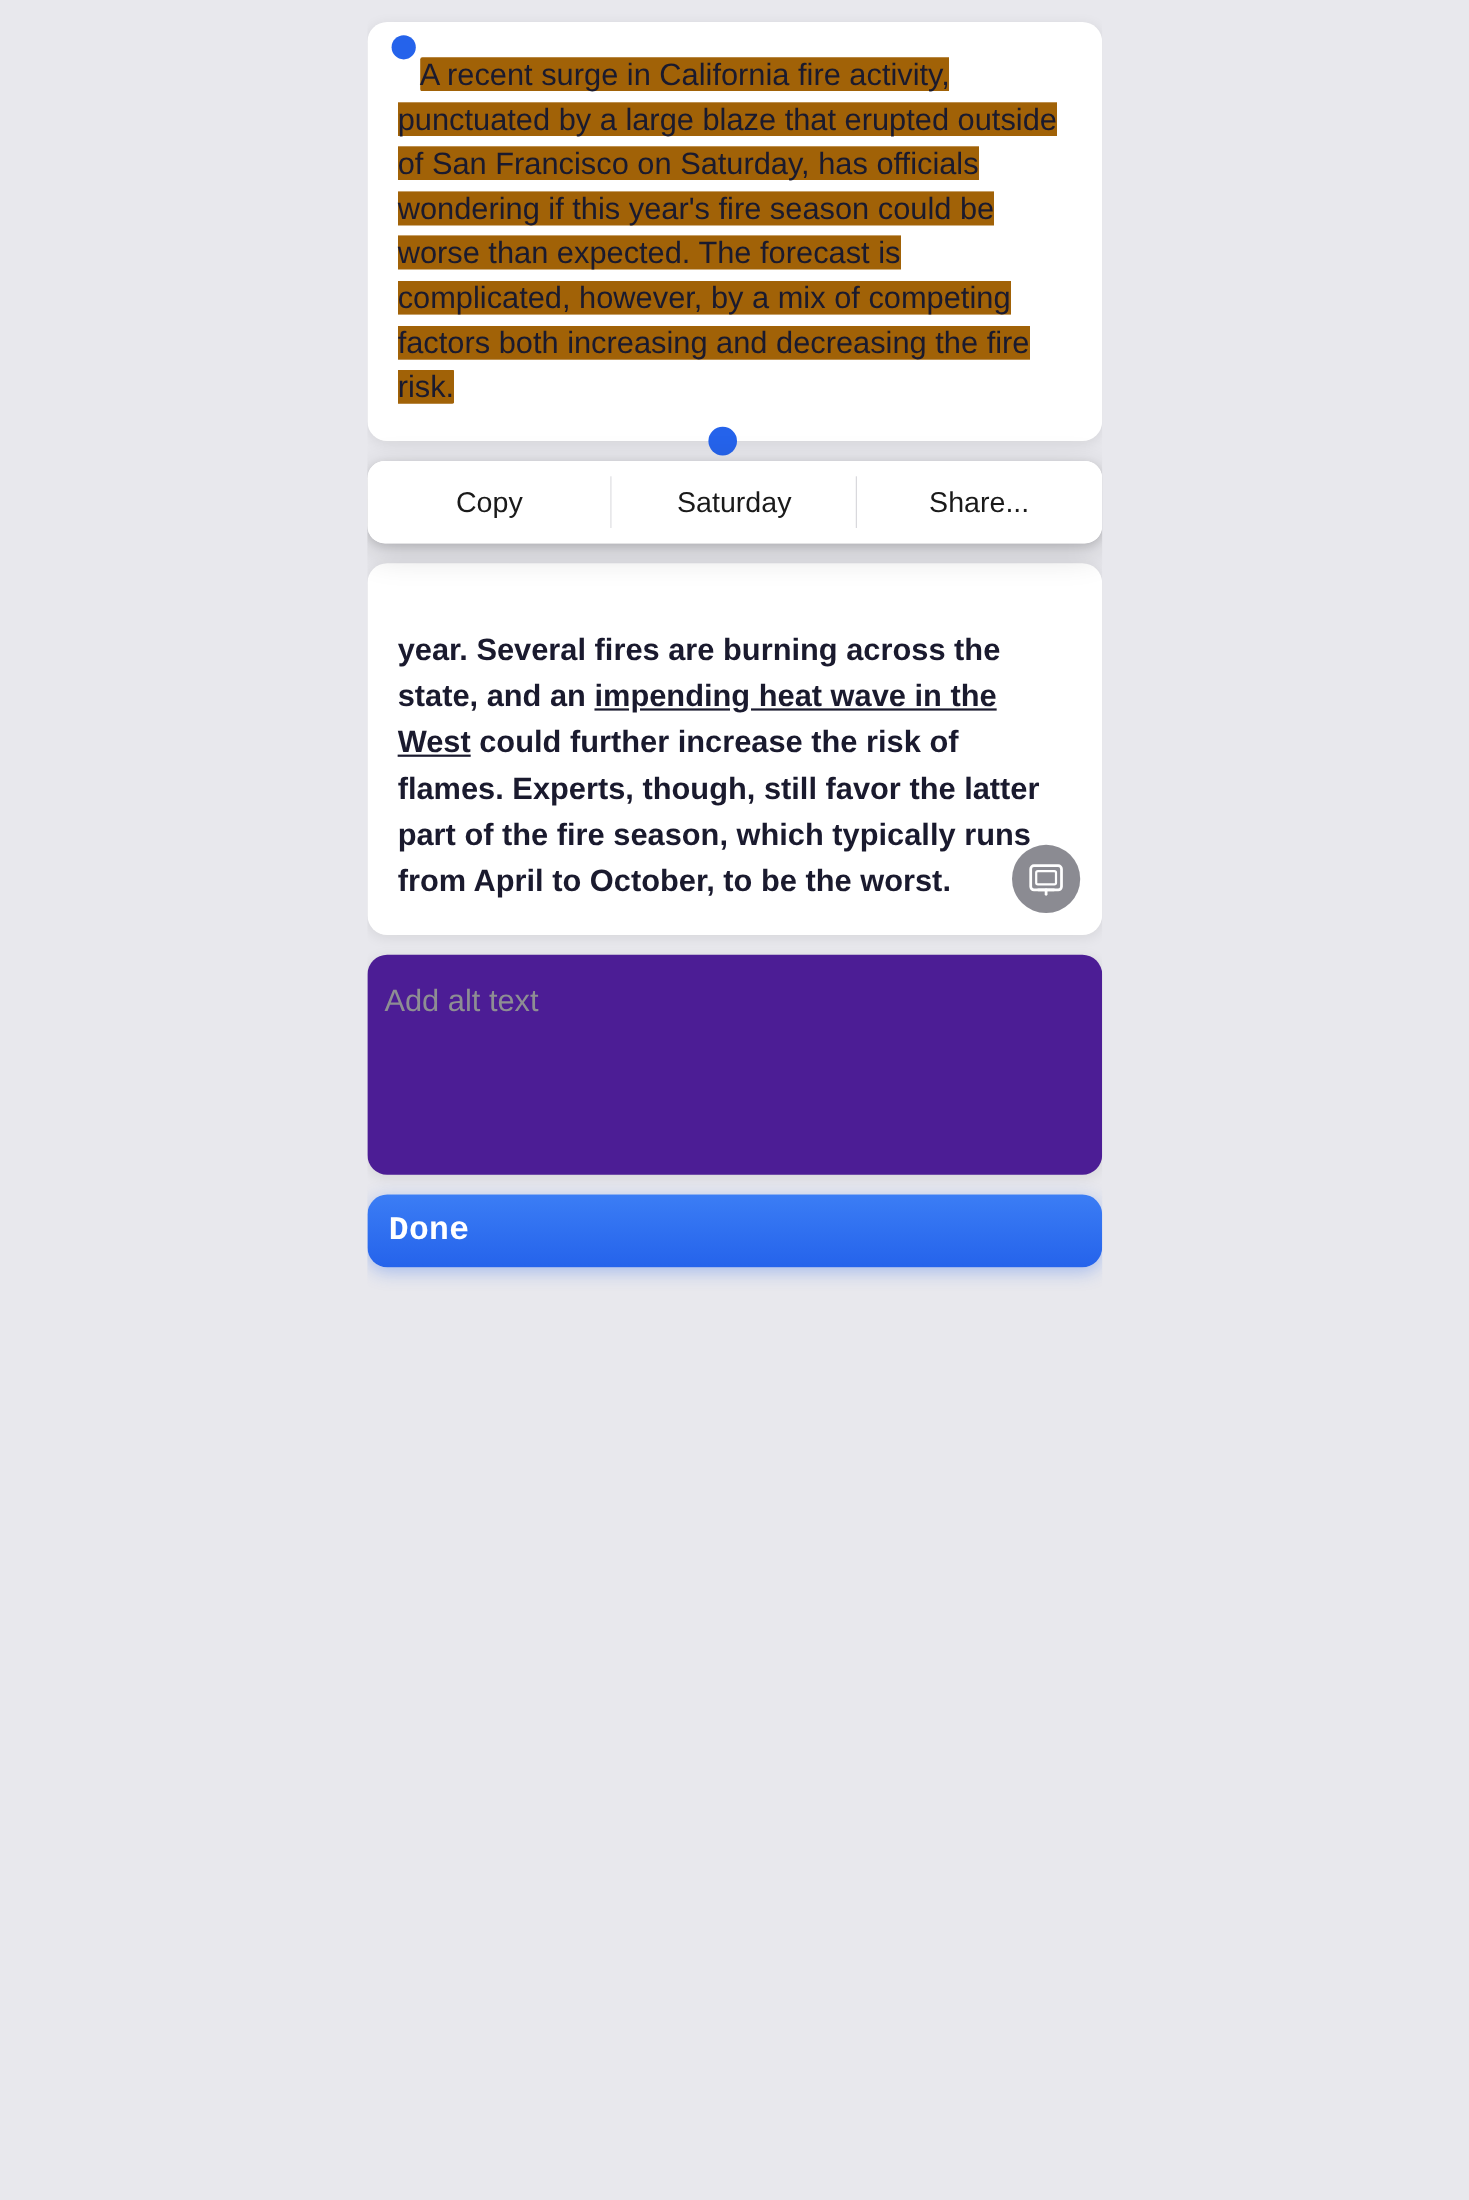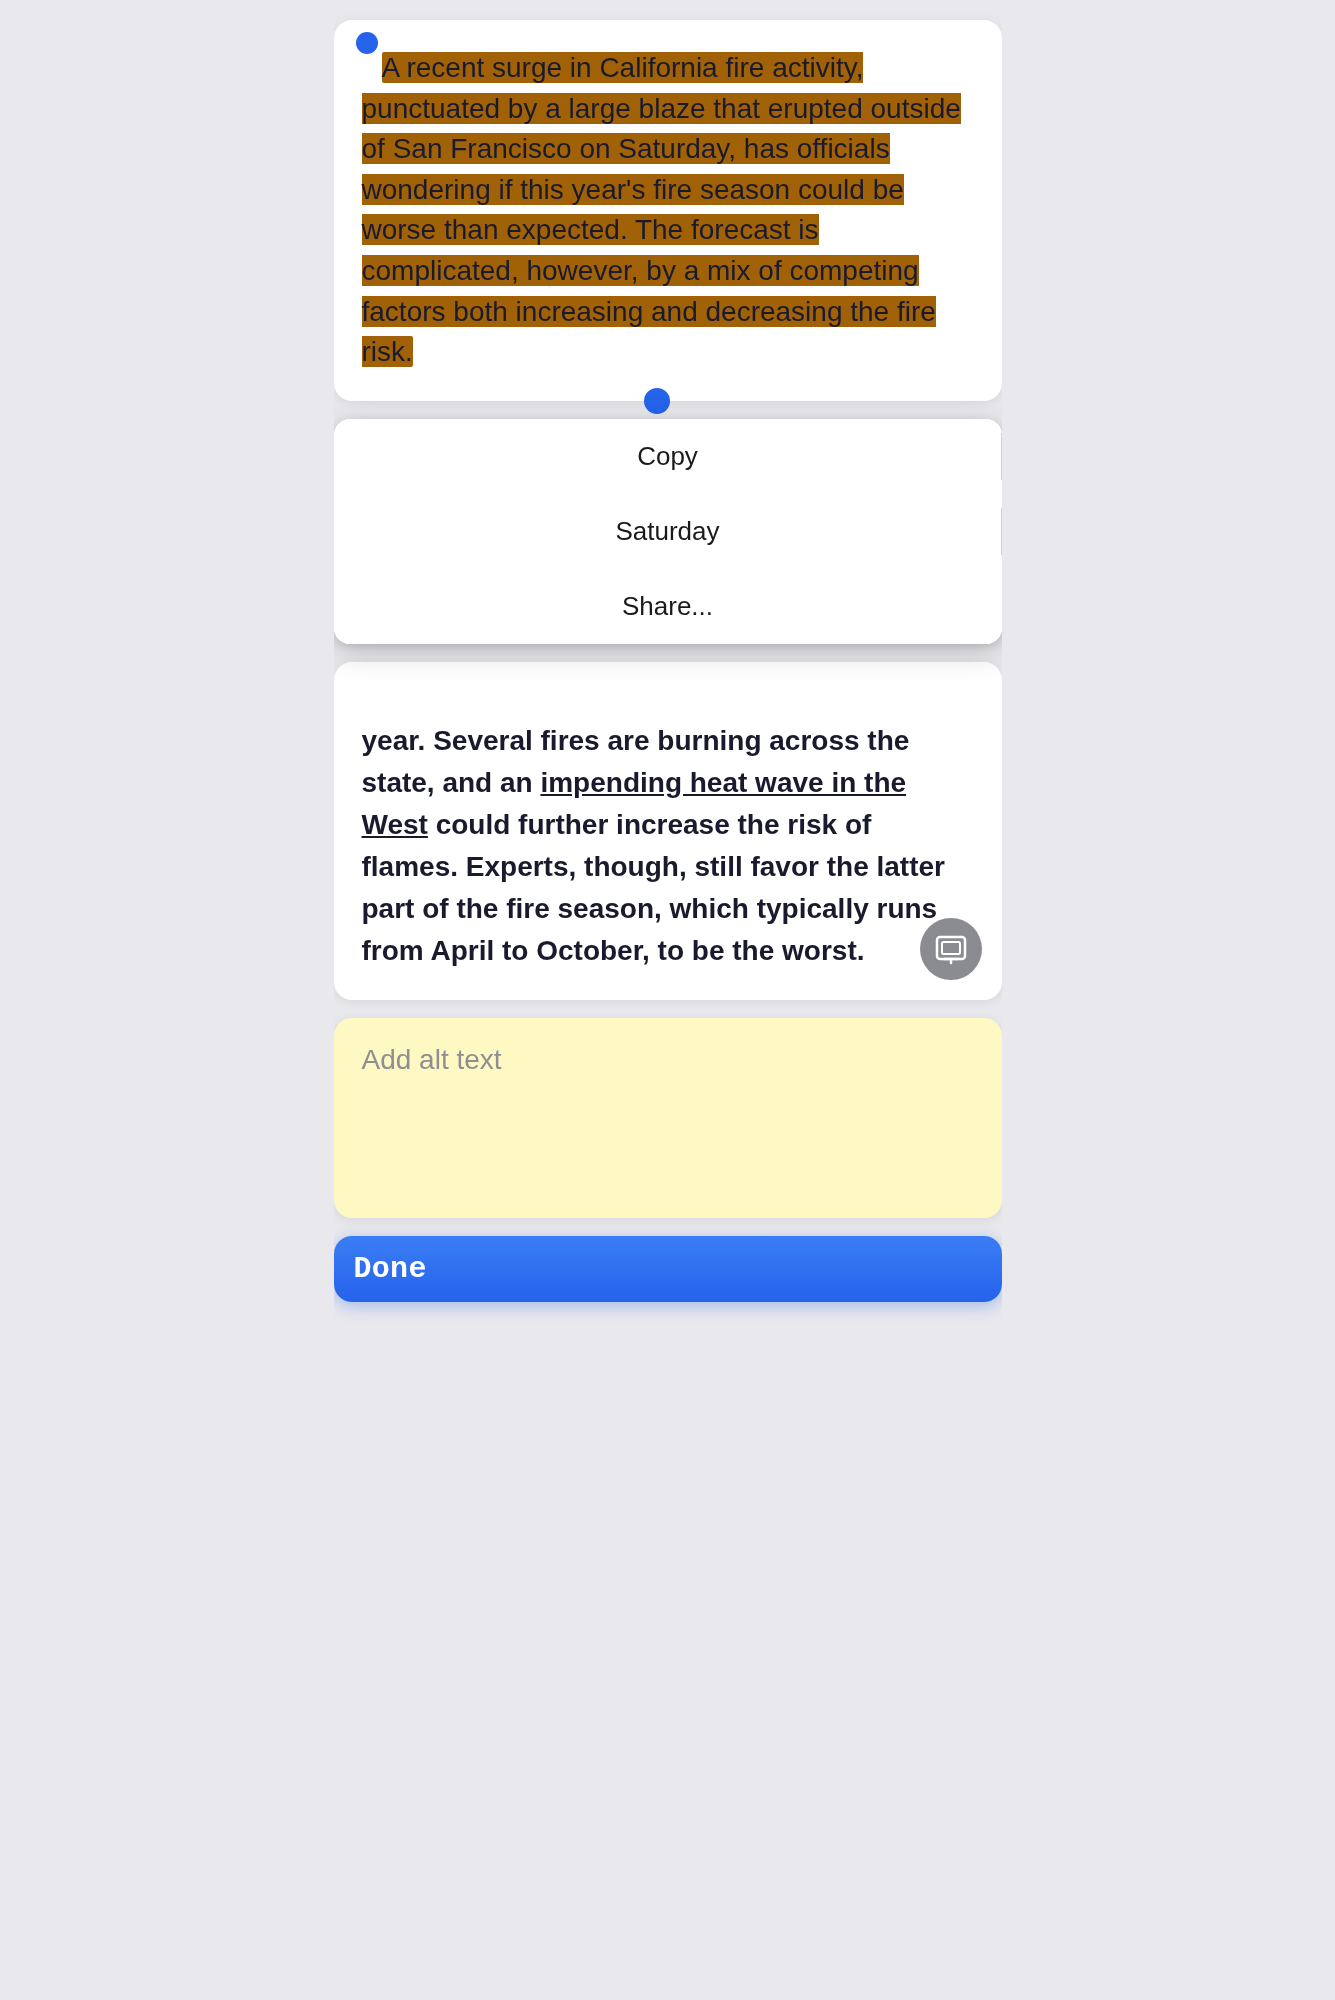--- a/index.html
+++ b/index.html
@@ -66,21 +66,21 @@
       bottom: -13px;
       left: 310px;
       z-index: 10;
     }
 
     .context-menu {
       background: #ffffff;
       border-radius: 16px;
       box-shadow: 0 8px 32px rgba(0,0,0,0.18), 0 2px 8px rgba(0,0,0,0.12);
       display: flex;
-      flex-direction: column;
+      flex-direction: row;
       align-items: stretch;
       width: 100%;
       overflow: hidden;
       position: relative;
       z-index: 20;
     }
 
     .menu-item {
       flex: 1;
       padding: 22px 8px;
@@ -124,24 +124,24 @@
       background: rgba(100, 100, 110, 0.75);
       border-radius: 50%;
       display: flex;
       align-items: center;
       justify-content: center;
       cursor: pointer;
       z-index: 10;
     }
 
     .alt-text-card {
-      background: #fef9c3;
+      background: #4c1d95;
       border-radius: 18px;
       width: 100%;
-      padding: 26px 28px;
+      padding: 26px 16px;
       min-height: 200px;
       box-shadow: 0 2px 12px rgba(0,0,0,0.08);
     }
 
     .alt-text-placeholder {
       font-size: 28px;
       color: #8e8e93;
       font-weight: 400;
     }
 

